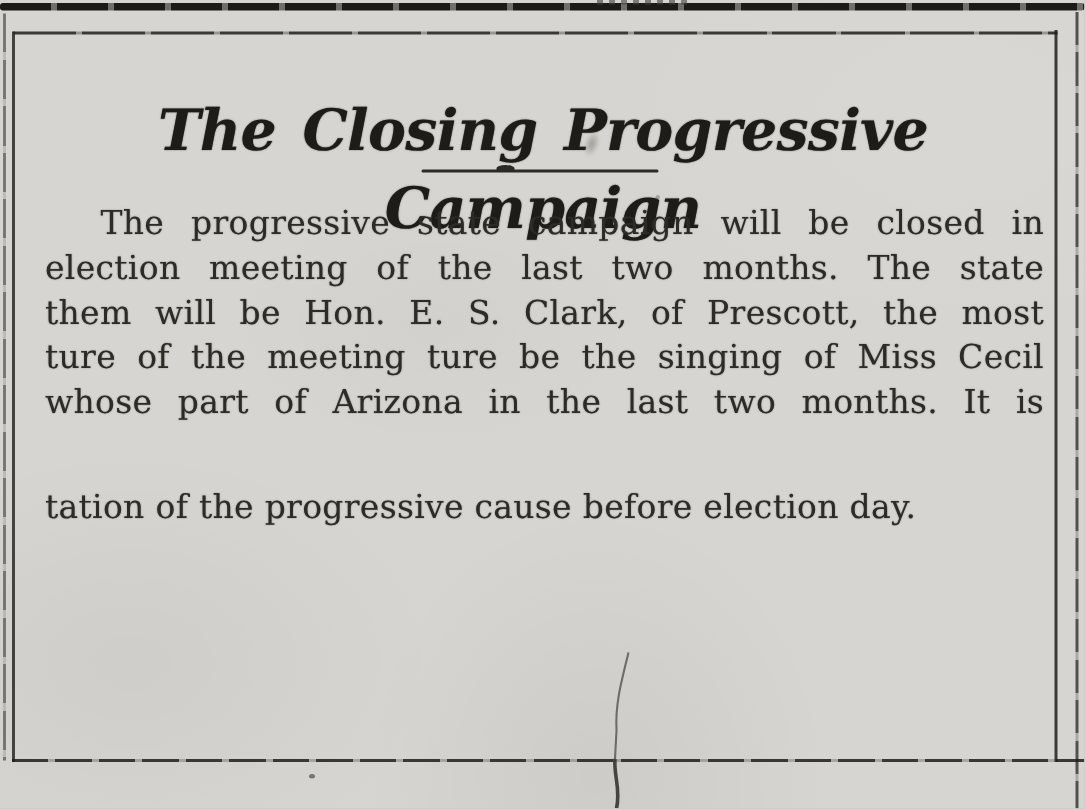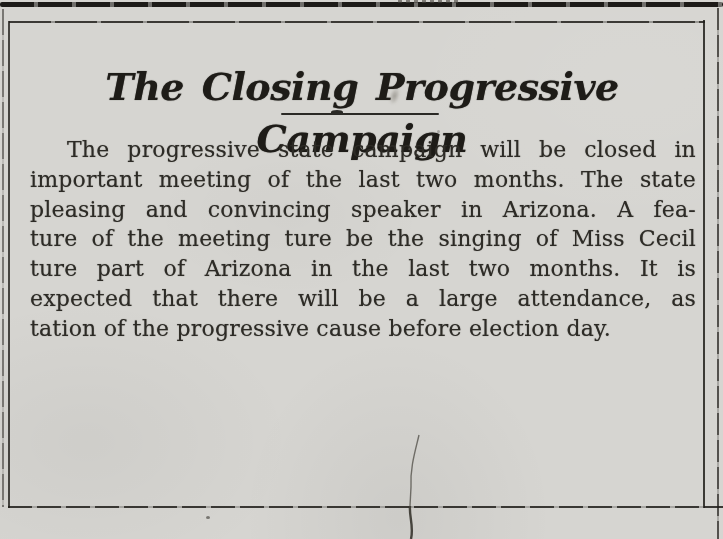--- a/index.html
+++ b/index.html
@@ -92,21 +92,21 @@
   .body-text {
     position: absolute; left: 30px; top: 135px; width: 666px;
     font-size: 22px;
     line-height: 29.8px;
     letter-spacing: 0.2px;
     color: #2d2b26;
     text-shadow: 0 0 1px rgba(45,43,38,0.55);
   }
   .line { text-align: justify; text-align-last: justify; }
   .line--first { text-indent: 37px; }
-  .line--last { text-align-last: left; }
+  .line--last { text-align-last: left; margin-top: 40px; }
 
   
   .crease-svg { position: absolute; left: 0; top: 0; pointer-events: none; }
   .speck {
     position: absolute; border-radius: 50%;
     background: rgba(42,40,35,0.55);
   }
   .speck-a { left: 206px; top: 516px; width: 4px; height: 3px; }
   .speck-b { left: 437px; top: 130px; width: 3px; height: 3px; opacity: .5; }
 </style>
@@ -127,25 +127,24 @@
 
   <h1 class="headline">The Closing Progressive Campaign</h1>
 
   <div class="headline-divider">
     <span class="bump"></span>
   </div>
   <div class="ink-smudge"></div>
 
   <div class="body-text">
     <div class="line line--first">The progressive state campaign will be closed in</div>
-    <div class="line">important meeting of the last two months. The state</div>
-    <div class="line">pleasing and convincing speaker in Arizona. A fea-</div>
+    <div class="line">election meeting of the last two months. The state</div>
+    <div class="line">them will be Hon. E. S. Clark, of Prescott, the most</div>
     <div class="line">ture of the meeting ture be the singing of Miss Cecil</div>
-    <div class="line">ture part of Arizona in the last two months. It is</div>
-    <div class="line">expected that there will be a large attendance, as</div>
+    <div class="line">whose part of Arizona in the last two months. It is</div>
     <div class="line line--last">tation of the progressive cause before election day.</div>
   </div>
 
   <svg class="crease-svg" width="723" height="539" viewBox="0 0 723 539">
     <path d="M419,435 C415,452 410,468 411,487 L410,506" fill="none" stroke="#45413a" stroke-width="1.4" opacity="0.7"></path>
     <path d="M410,506 C409,517 414,526 411,539" fill="none" stroke="#2e2b25" stroke-width="2.4" opacity="0.85"></path>
   </svg>
 
   <div class="speck speck-a"></div>
   <div class="speck speck-b"></div>

